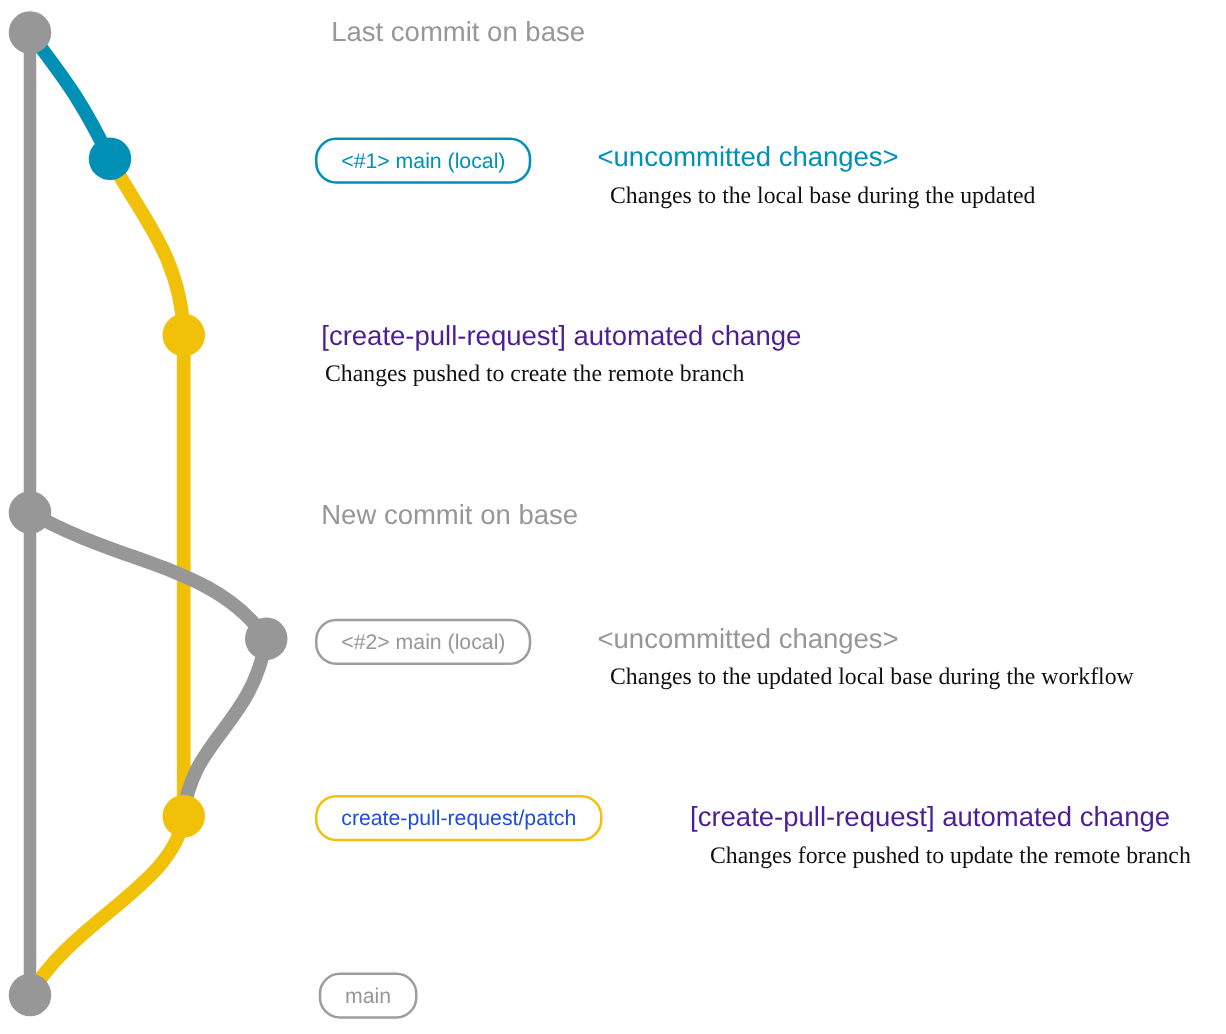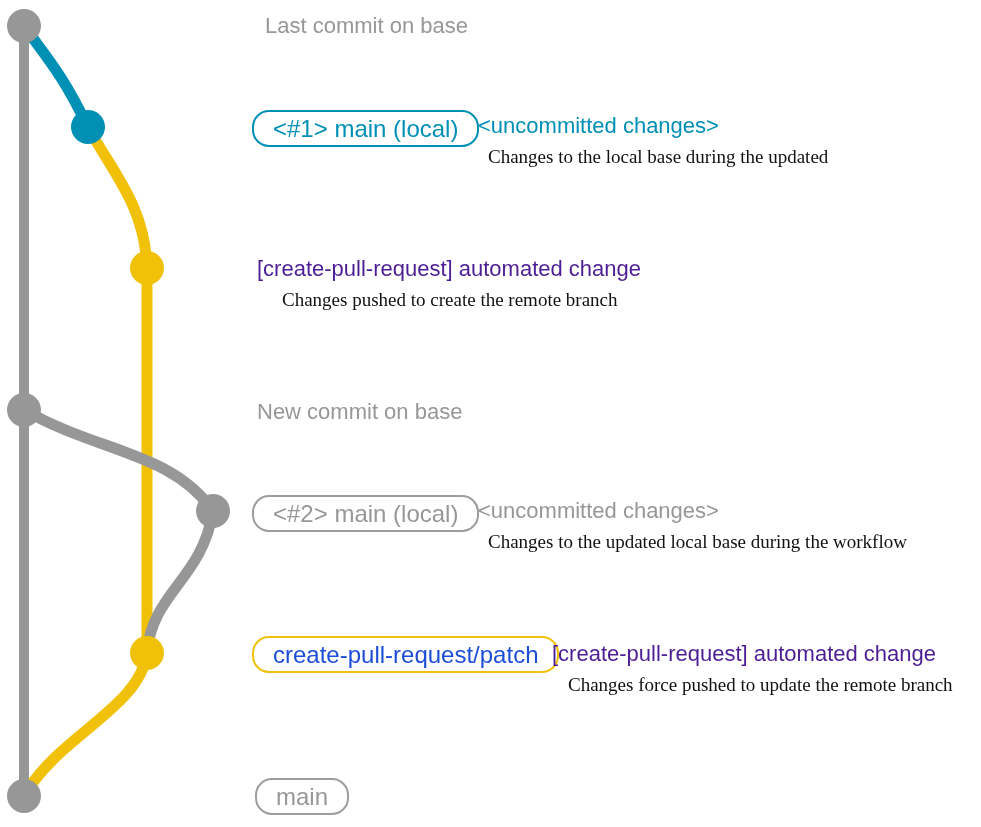--- a/index.html
+++ b/index.html
@@ -24,21 +24,21 @@
   .yellow { color: #4c1d95; }
 
   .tag {
     position: absolute;
     display: inline-flex;
     align-items: center;
     height: 33px;
     padding: 0 19px;
     border: 2px solid;
     border-radius: 17px;
-    font-size: 24px;
+    font-size: 17px;
     white-space: nowrap;
     background: #ffffff;
   }
   .tag.teal   { border-color: #008fb5; color: #008fb5; }
   .tag.gray   { border-color: #9d9d9d; color: #979797; }
   .tag.yellow { border-color: #f1c109; color: #1d4ed8; }
 
   .note {
     position: absolute;
     white-space: nowrap;
@@ -46,21 +46,21 @@
     font-size: 19px;
     color: #111111;
   }
 
   
   #ann-last   { left: 265px; top: 14px; }
   #tag-c1     { left: 252px; top: 110px; }
   #msg-c1     { left: 478px; top: 114px; }
   #note-c1    { left: 488px; top: 146px; }
   #msg-c2     { left: 257px; top: 257px; }
-  #note-c2    { left: 282px; top: 289px; }
+  #note-c2    { left: 260px; top: 289px; }
   #ann-new    { left: 257px; top: 400px; }
   #tag-c3     { left: 252px; top: 495px; }
   #msg-c3     { left: 478px; top: 499px; }
   #note-c3    { left: 488px; top: 531px; }
   #tag-c4     { left: 252px; top: 636px; }
   #msg-c4     { left: 552px; top: 642px; }
   #note-c4    { left: 568px; top: 674px; }
   #tag-merge  { left: 255px; top: 778px; }
   #msg-merge  { left: 345px; top: 785px; }
 </style>

